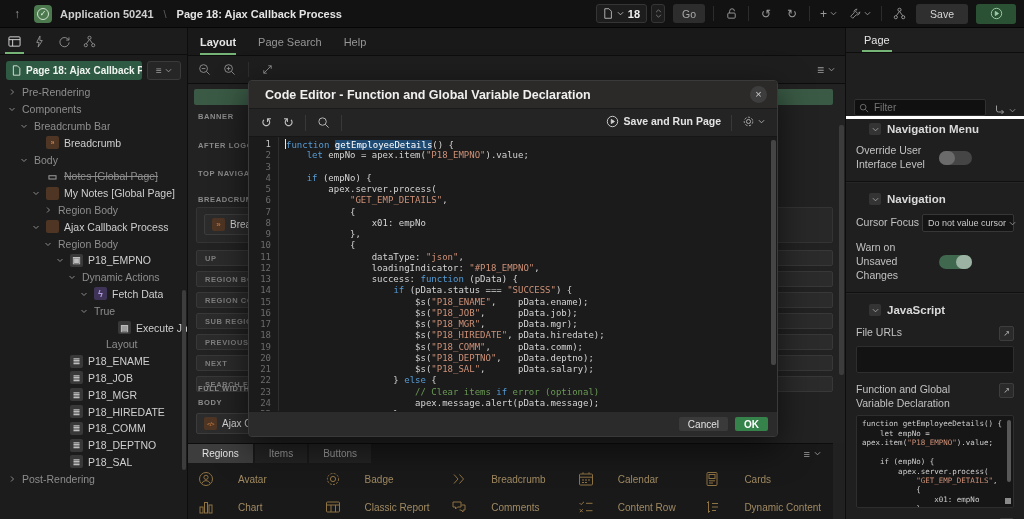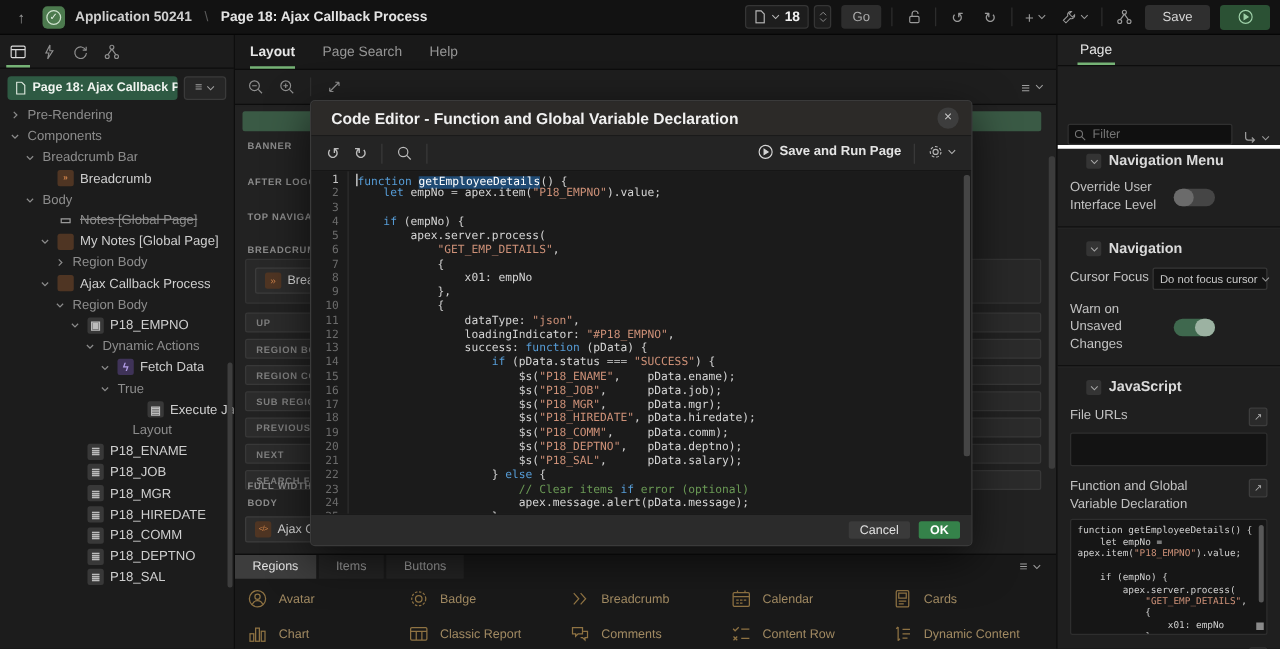--- a/index.html
+++ b/index.html
@@ -79,28 +79,28 @@
   .clabel{position:absolute;left:10px;font-size:7.5px;font-weight:bold;letter-spacing:0.6px;color:#8c8c8c;white-space:nowrap;}
   .bc-box{position:absolute;left:8px;right:12px;top:122px;height:36px;background:#282828;border:1px solid #343434;border-radius:2px;}
   .chip{position:absolute;display:flex;align-items:center;gap:5px;height:21px;background:#2c2c2c;border:1px solid #3c3c3c;border-radius:2px;
     padding:0 7px;font-size:10px;color:#d6d6d6;white-space:nowrap;overflow:hidden;}
   .chip .ti{width:13px;height:13px;border-radius:2px;display:inline-flex;align-items:center;justify-content:center;flex:none;}
   .slots{position:absolute;left:8px;right:12px;top:165px;display:flex;flex-direction:column;gap:5px;}
   .slot{height:16px;background:#2b2b2b;border:1px solid #383838;border-radius:2px;display:flex;align-items:center;padding-left:8px;
     font-size:7.5px;font-weight:bold;letter-spacing:0.6px;color:#7f7f7f;white-space:nowrap;overflow:hidden;}
   .cscroll{position:absolute;right:1px;top:40px;width:5px;height:250px;background:#3c3c3c;border-radius:2px;}
 
-  .gallery{position:absolute;left:0;right:0;bottom:0;height:76px;background:#191919;border-top:1px solid #0d0d0d;}
+  .gallery{position:absolute;left:0;right:12px;bottom:0;height:76px;background:#191919;border-top:1px solid #0d0d0d;}
   .gtabs{height:19px;display:flex;align-items:stretch;gap:2px;}
   .gtab{padding:0 14px;display:flex;align-items:center;font-size:10px;color:#9a9a9a;background:#232323;}
   .gtab.active{background:#3d3d3d;color:#e2e2e2;}
   .gt-right{margin-left:auto;display:flex;align-items:center;gap:4px;color:#9f9f9f;font-size:11px;padding-right:12px;}
   .gt-right svg{width:7px;height:5px;}
   .gitems{display:grid;grid-template-columns:repeat(5,1fr);grid-auto-rows:28px;padding:2px 6px;}
-  .gitem{display:flex;align-items:center;gap:9px;color:#a18a62;font-size:10px;padding-left:4px;white-space:nowrap;overflow:hidden;}
+  .gitem{display:flex;align-items:center;gap:24px;color:#a18a62;font-size:10px;padding-left:4px;white-space:nowrap;overflow:hidden;}
   .gitem svg{width:16px;height:16px;flex:none;color:#8f7343;}
 
   
   .right{position:absolute;top:28px;right:0;width:179px;bottom:0;background:#1f1f1f;border-left:1px solid #0d0d0d;overflow:hidden;}
   .rtabs{height:25px;border-bottom:1px solid #0d0d0d;display:flex;align-items:stretch;padding-left:16px;}
   .rtab{display:flex;align-items:center;font-size:11px;color:#e4e4e4;position:relative;padding:0 2px;}
   .rtab::after{content:"";position:absolute;bottom:0;left:0;right:0;height:2px;background:var(--accent-green,#76b376);}
   .rfilter{height:26px;display:flex;align-items:flex-end;padding:0 8px;gap:8px;border-bottom:3px solid #ffffff;margin-top:40px;}
   .rfilter-wrap{position:relative;flex:1;}
   .rfilter-wrap svg{position:absolute;left:5px;top:3.5px;width:10px;height:10px;color:#777;}
@@ -438,20 +438,28 @@
         <div class="trow" style="padding-left: 56px;">
           <span class="tchev"></span>
           <span class="ti display-icon">≣</span>
           <span class="tlabel">P18_DEPTNO</span>
         </div>
         <div class="trow" style="padding-left: 56px;">
           <span class="tchev"></span>
           <span class="ti display-icon">≣</span>
           <span class="tlabel">P18_SAL</span>
         </div>
+        <div class="trow muted" style="padding-left: 8px;">
+          <span class="tchev">
+            <svg viewBox="0 0 8 8" fill="none" stroke="currentColor">
+              <path d="M3 1.5L5.5 4 3 6.5"></path>
+            </svg>
+          </span>
+          <span class="tlabel">Post-Rendering</span>
+        </div>
       </div>
     <div class="lscroll"></div>
   </aside>
 
   <section class="center">
     <div class="mtabs">
       <span class="mtab active">Layout</span>
       <span class="mtab">Page Search</span>
       <span class="mtab">Help</span>
     </div>
@@ -630,21 +638,21 @@
         <span class="sq">
             <svg viewBox="0 0 8 5" fill="none" stroke="currentColor">
               <path d="M1 1l3 3 3-3"></path>
             </svg>
           </span>
         <span>Navigation</span>
       </div>
       <div class="rrow">
         <span class="rlabel">Cursor Focus</span>
         <span class="rselect">
-          <span>Do not focus cursor</span>
+          <span>Do not value cursor</span>
           <svg viewBox="0 0 8 5" fill="none" stroke="currentColor">
               <path d="M1 1l3 3 3-3"></path>
             </svg>
         </span>
       </div>
       <div class="rrow">
         <span class="rlabel" style="width:92px">Warn on Unsaved Changes</span>
         <span class="toggle on" style="margin-right:42px">
             <span class="knob"></span>
           </span>

